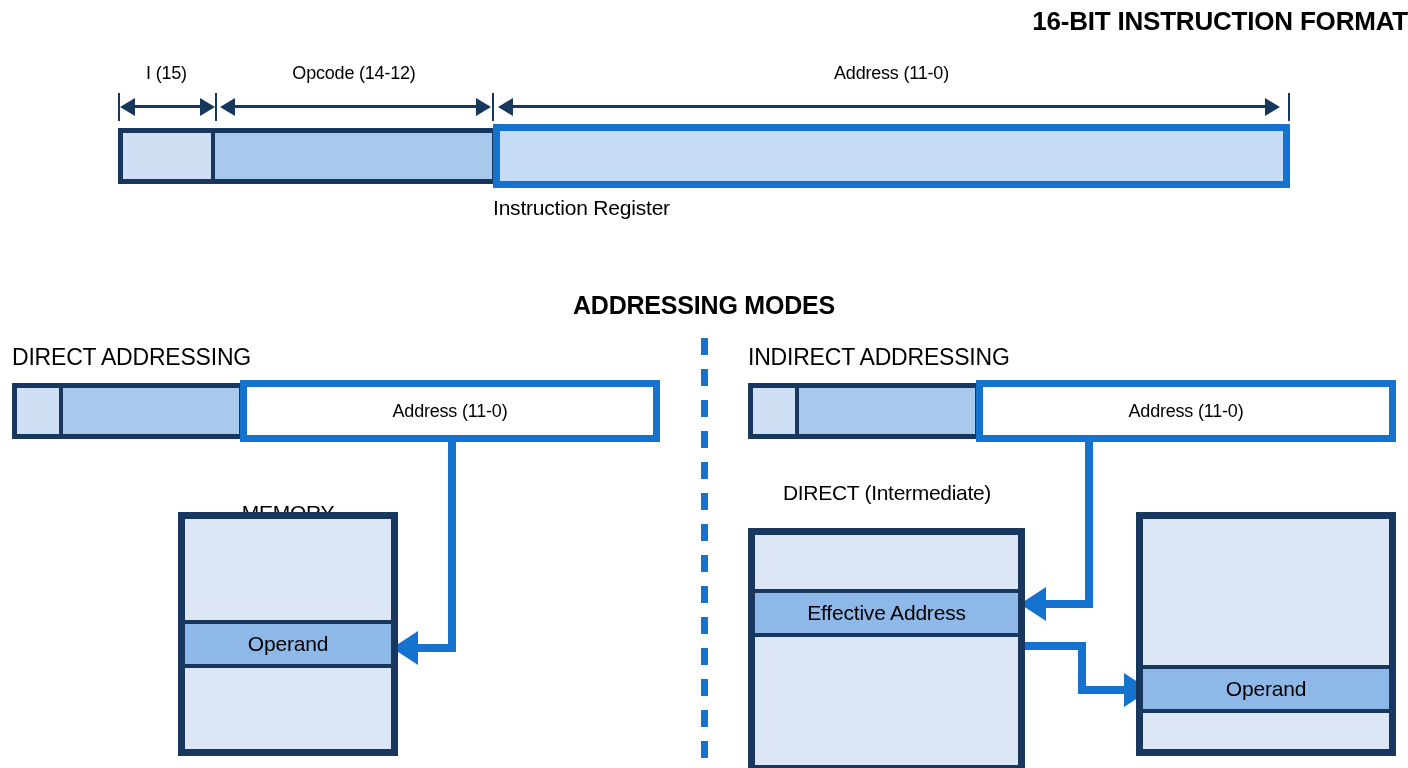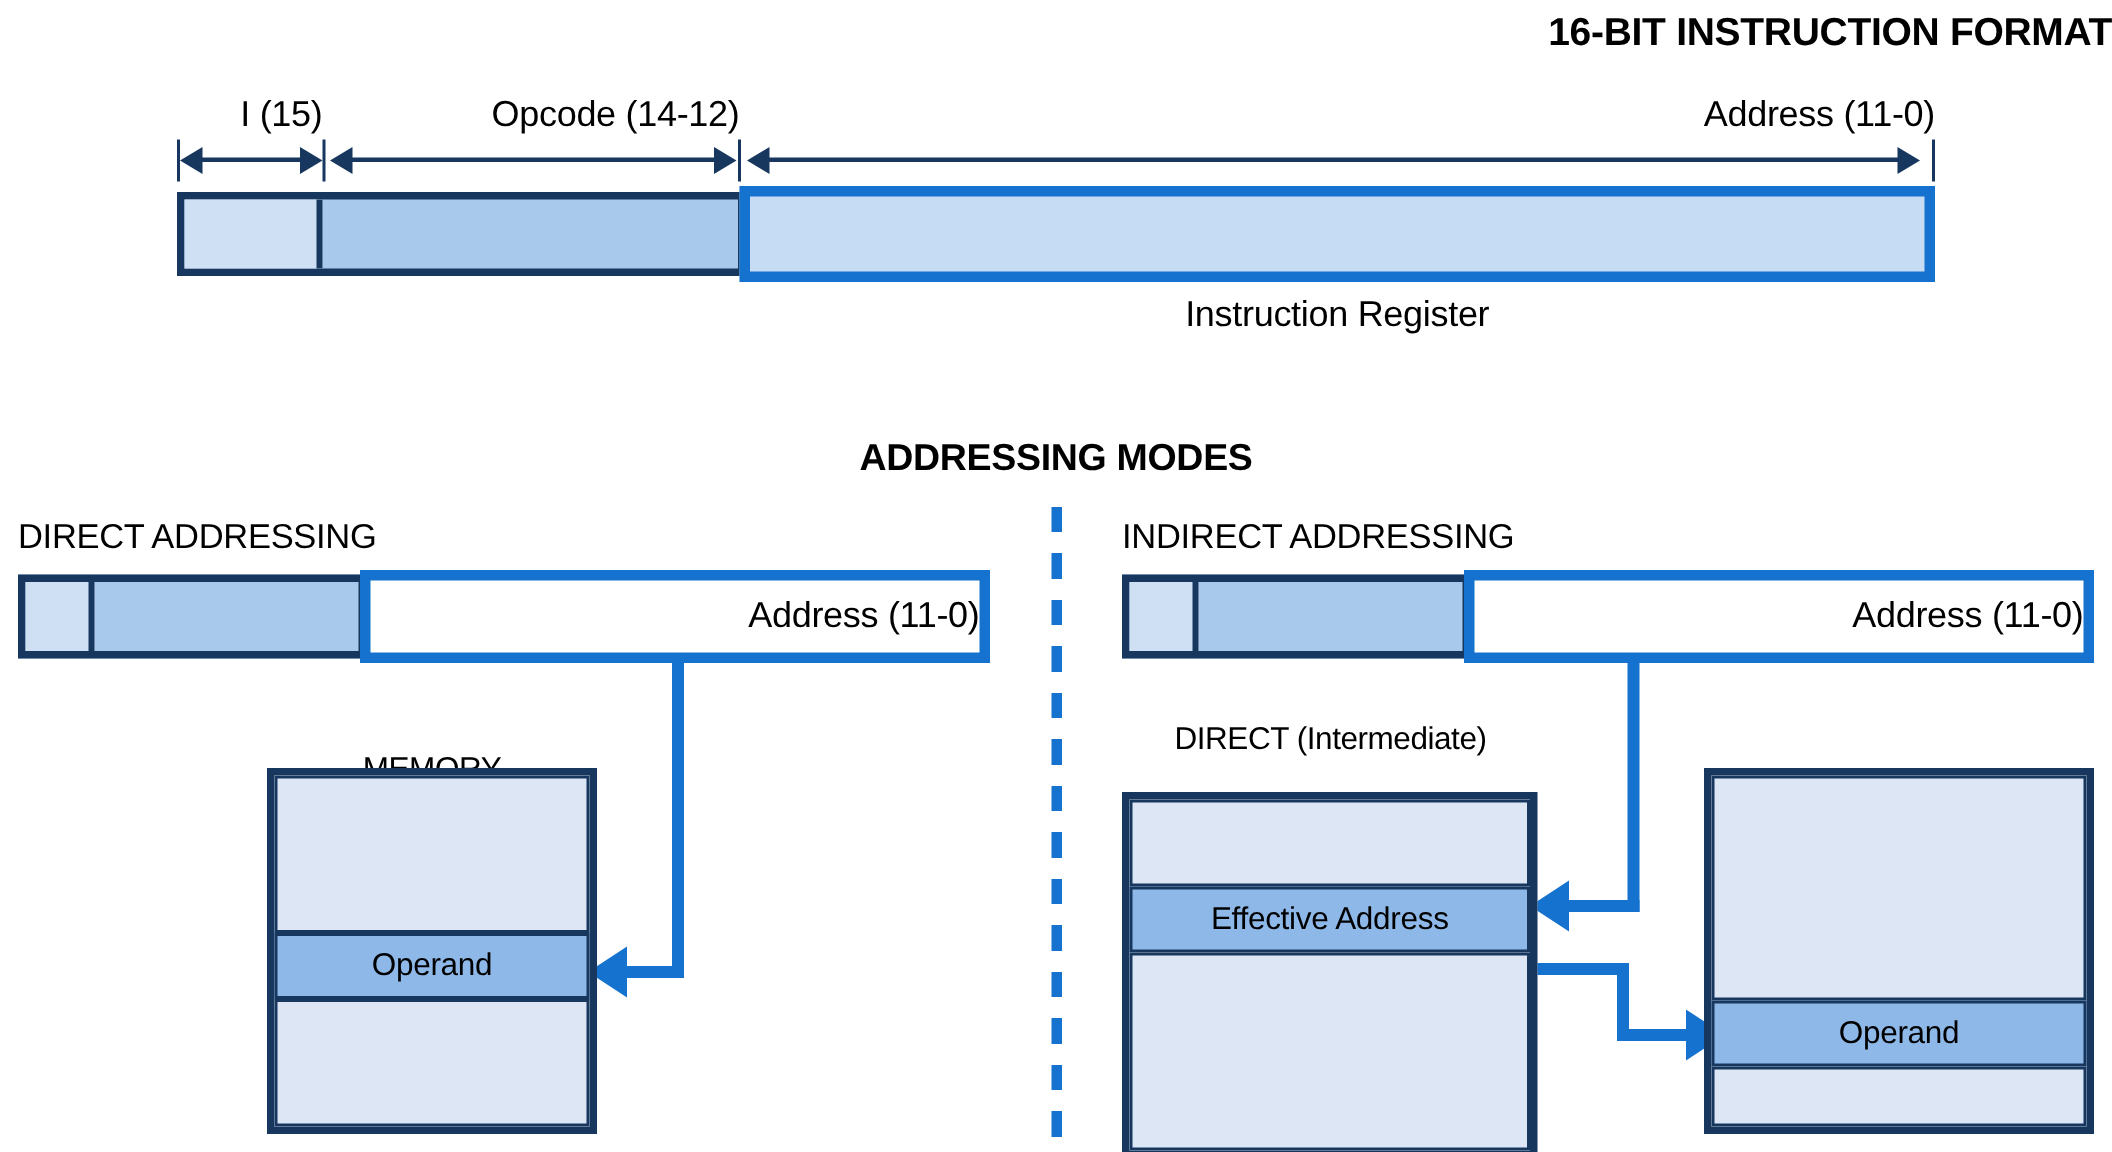--- a/index.html
+++ b/index.html
@@ -40,28 +40,27 @@
     font-weight: bold;
     letter-spacing: -0.2px;
   }
   .mode-title {
     font-size: 23px;
     text-align: left;
     letter-spacing: -0.2px;
     white-space: nowrap;
   }
   .field-label {
-    font-size: 24px;
-    text-align: right;
+    font-size: 18px;
+    text-align: center;
     white-space: nowrap;
     letter-spacing: -0.2px;
   }
   .caption {
-    font-size: 24px;
-    text-align: center;
+    font-size: 21px;
     white-space: nowrap;
     letter-spacing: -0.2px;
   }
   .mem-title {
     font-size: 21px;
     text-align: center;
     white-space: nowrap;
     letter-spacing: -0.3px;
   }
 

